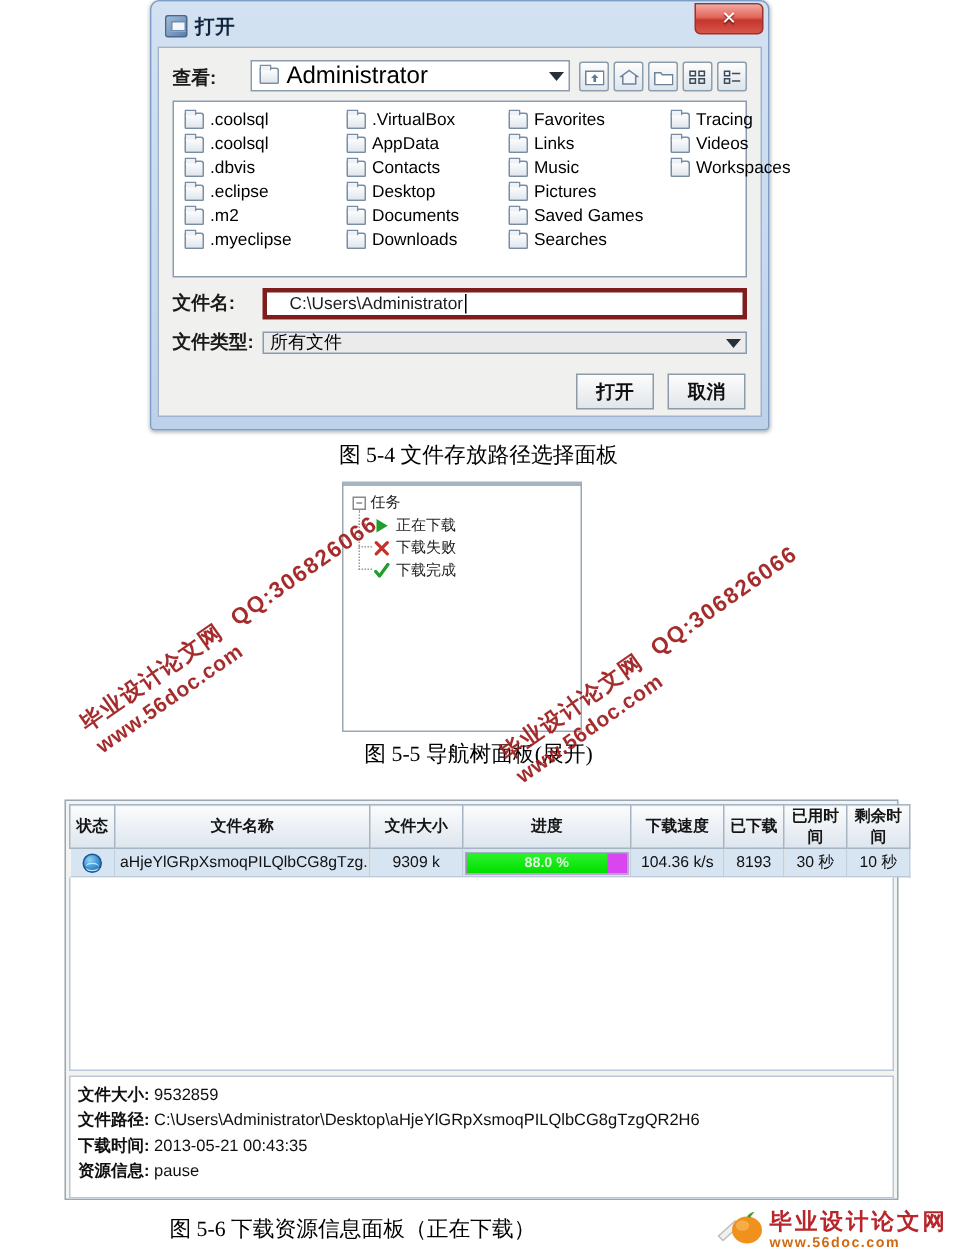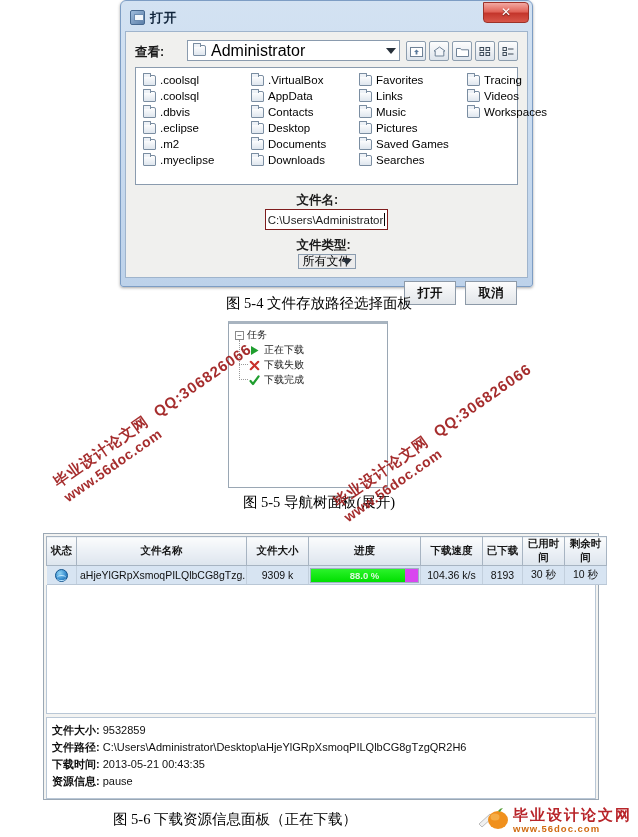--- a/index.html
+++ b/index.html
@@ -8,21 +8,21 @@
     width:638px; height:837px;
     background:#ffffff;
     font-family:"Liberation Sans","DejaVu Sans",sans-serif;
     position:relative;
     overflow:hidden;
     color:#000;
   }
 
   
   #fig-open-dialog{
-    position:absolute; left:100px; top:0px; width:413px; height:290px;margin-left:20px;
+    position:absolute; left:100px; top:0px; width:413px; height:290px;
   }
   .win-frame{
     position:absolute; left:0; top:0; width:413px; height:287px;
     background:linear-gradient(to bottom,#d3e2f2 0%,#cadcf0 45%,#bdd2ea 100%);
     border:1px solid #7d9dc4;
     border-radius:6px 6px 3px 3px;
     box-shadow:0 1px 3px rgba(0,0,0,.35);
     padding:3px;
   }
   .win-titlebar{
@@ -102,25 +102,25 @@
     padding:4px 6px;
     display:flex; flex-direction:column; flex-wrap:wrap;
     align-content:flex-start;
   }
   .fl-item{
     width:108px; height:16px; display:flex; align-items:center;
     font-size:11.5px; color:#000;
   }
   .fl-item .folder-ico{margin:0 4px 0 1px}
 
-  .field-row{ display:flex; align-items:center; padding:7px 9px 0 9px;flex-direction:column;}
+  .field-row{ display:flex; align-items:center; padding:7px 9px 0 9px;}
   .field-label{ font-size:12.5px;font-weight:bold;color:#1b1b1b;width:60px;flex:0 0 auto;}
   .text-field{
-    flex:1 1 auto;height:21px;background:#fff;border:1px solid #7f1d1d;
-    font-size:11.5px;color:#1c1c1c;display:flex;align-items:center;padding:0 2px;
+    flex:1 1 auto;height:21px;background:#fff;border:3px solid #7f1d1d;
+    font-size:11.5px;color:#1c1c1c;display:flex;align-items:center;padding:0 15px;
     position:relative;
   }
   .caret{display:inline-block;width:1px;height:13px;background:#000;margin-left:1px;}
   .combo2{
     flex:1 1 auto;height:15px;background:#ebebeb;border:1px solid #8a9bae;
     font-size:12px;color:#000;display:flex;align-items:center;padding:0 4px;position:relative;
   }
   .btn-row{ display:flex; justify-content:flex-end; gap:9px; padding:12px 10px 0 0;}
   .jbtn{
     min-width:52px;height:24px;padding:0 12px;

